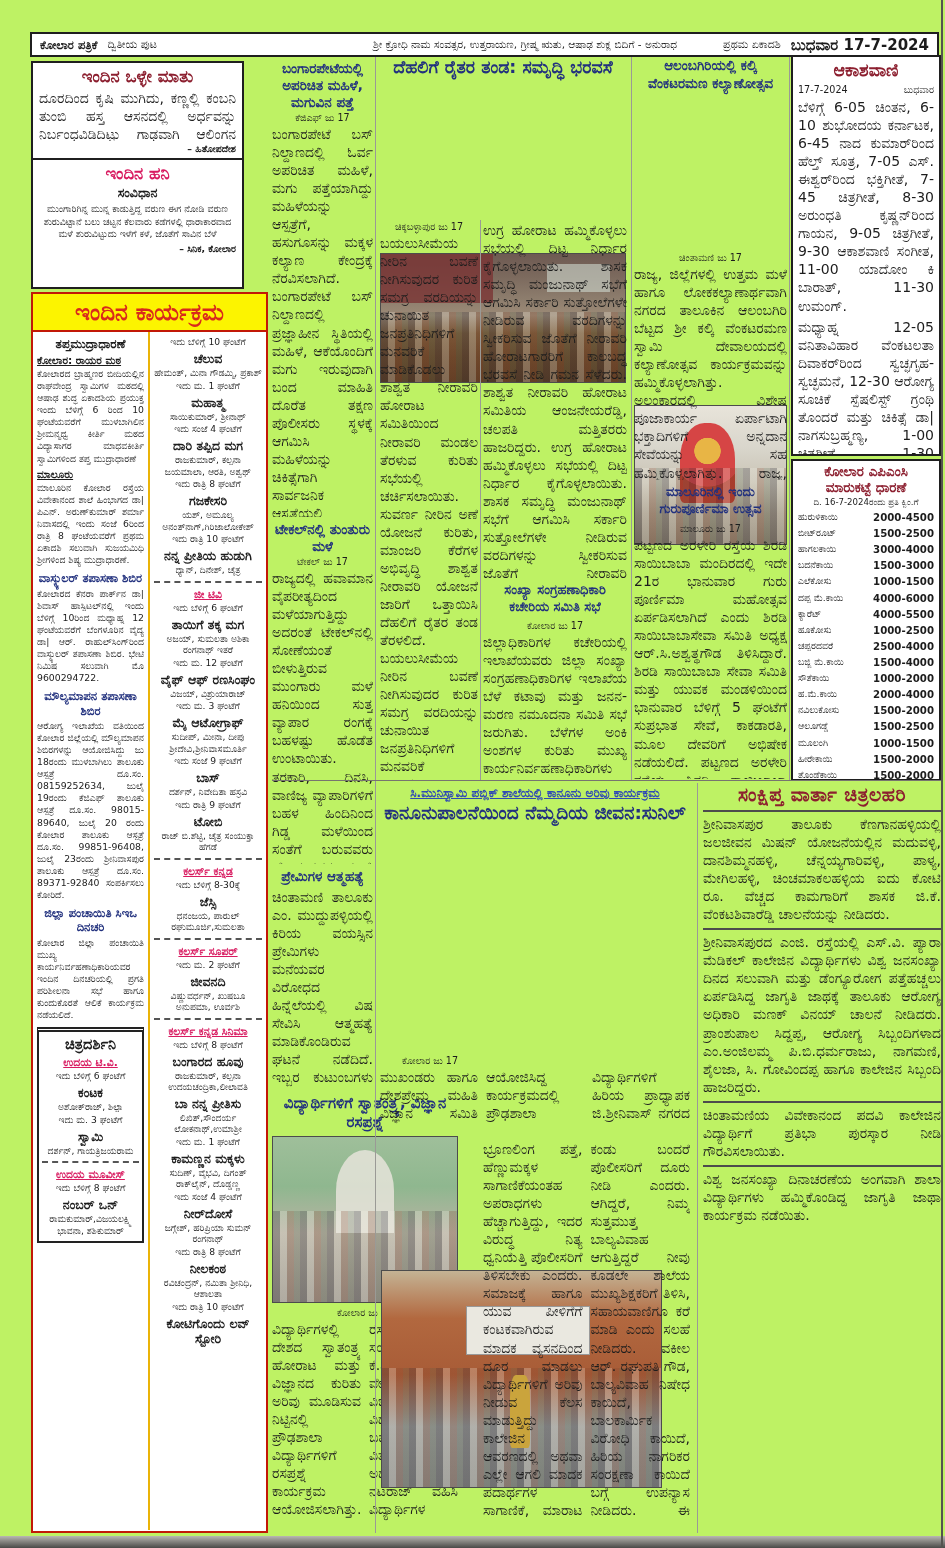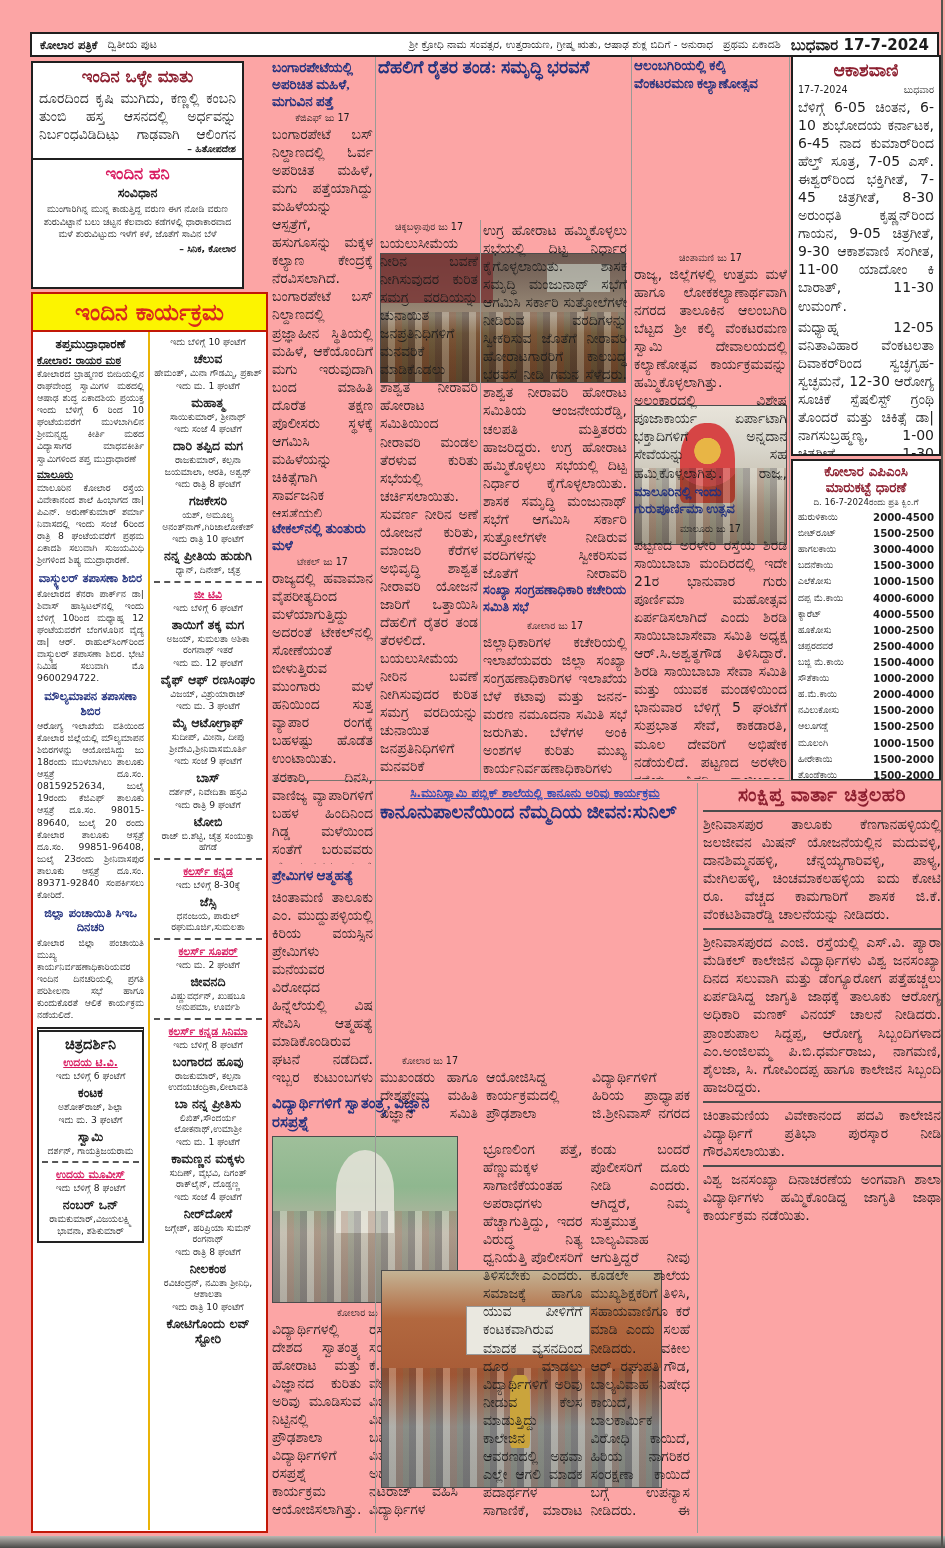--- a/index.html
+++ b/index.html
@@ -1,34 +1,34 @@
 <!DOCTYPE html>
 <html><head>
 <meta charset="utf-8">
 <style>
   html,body{margin:0;padding:0;}
   body{width:945px;height:1548px;position:relative;background:#e9e7e2;
        font-family:"DejaVu Sans","Liberation Sans",sans-serif;color:#1c1c1c;}
-  #sheet{position:absolute;left:0;top:0;width:945px;height:1548px;background:#fca5a5;overflow:hidden;}
+  #sheet{position:absolute;left:0;top:0;width:945px;height:1548px;background:#bef264;overflow:hidden;}
   .abs{position:absolute;}
   .bt{font-size:14px;line-height:1.29;text-align:justify;color:#1d1d1d;overflow:hidden;}
   .dateline{font-size:9.6px;text-align:center;margin-bottom:1px;color:#1d1d1d;}
-  .hl-navy{color:#22317e;font-weight:bold;font-family:Liberation Serif, serif;}
+  .hl-navy{color:#22317e;font-weight:bold;text-align:center;}
   .hl-maroon{color:#8c1f2f;font-weight:bold;text-align:center;}
   .hl-pink{color:#d81b60;font-weight:bold;text-align:center;}
   .vline{width:1px;background:#9a9a96;}
   .hline{height:1px;background:#77756f;}
 
   
   #hdr{left:30px;top:32px;width:909px;height:25px;border:2px solid #1f1f1f;
        display:flex;align-items:center;gap:10px;padding:0 8px;box-sizing:border-box;background:#fff;}
   #hdr .brand{font-weight:bold;font-size:11.5px;}
   #hdr .pl{font-size:11px;}
   #hdr .alm{flex:1;text-align:right;font-size:10.5px;}
-  #hdr .ek{font-size:11px;}
+  #hdr .ek{font-size:11px;margin-left:36px;}
   #hdr .dd{font-weight:bold;font-size:15px;white-space:nowrap;}
 
   
   .fbox{border:2px solid #1f1f1f;box-sizing:border-box;padding:3px 6px;background:#fff;}
   #quoteBox{left:31px;top:61px;width:213px;height:122px;}
   #quoteBox .t{font-size:16.5px;margin:1px 0 3px;}
   #quoteBox .b{height:52px;}
   #haniBox{left:31px;top:158px;width:213px;height:131px;}
   #haniBox .t{font-size:16.5px;margin:1px 0 2px;}
   #haniBox .s{font-size:12.5px;font-weight:bold;text-align:center;margin-bottom:2px;}

